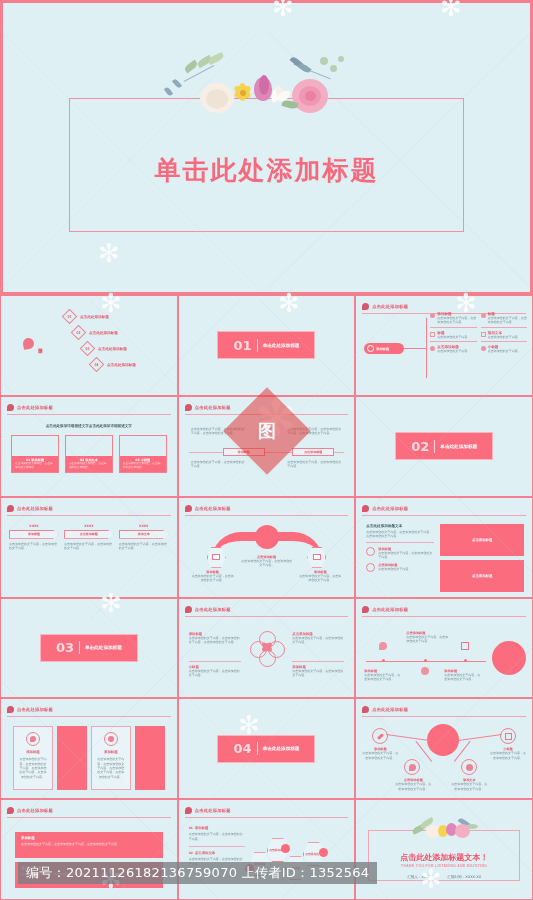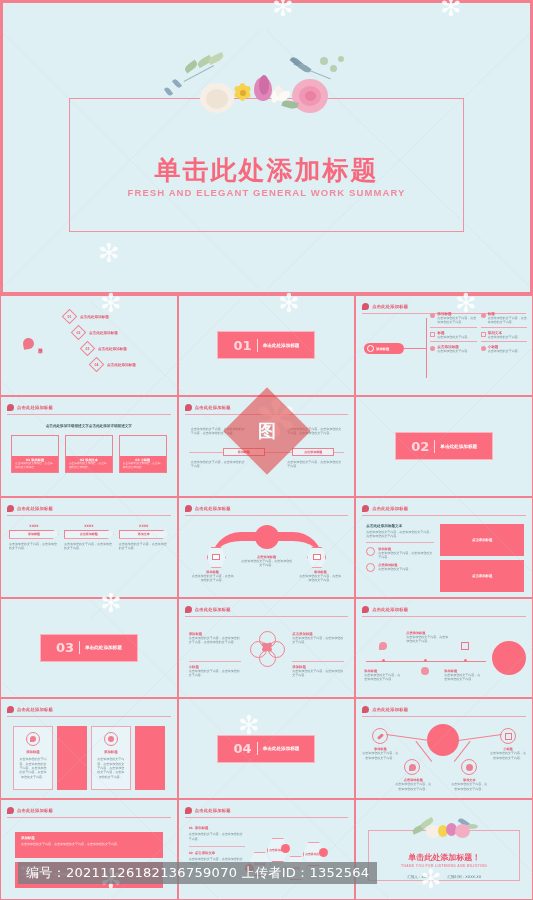--- a/index.html
+++ b/index.html
@@ -187,21 +187,20 @@
       <div class="pet" style="left:134px;top:30px;width:8px;height:16px;background:#f6f1ea;border-radius:50%;transform:rotate(-25deg);"></div>
       <div class="pet" style="left:138px;top:34px;width:8px;height:14px;background:#fdfaf6;border-radius:50%;transform:rotate(55deg);"></div>
 
       <div class="pet" style="left:150px;top:24px;width:36px;height:34px;background:#f3aec4;"></div>
       <div class="pet" style="left:157px;top:31px;width:22px;height:20px;background:#ef97b4;"></div>
       <div class="pet" style="left:163px;top:36px;width:11px;height:10px;background:#e9819f;"></div>
       <div class="leaf" style="left:140px;top:46px;width:16px;height:7px;background:#9fbd99;transform:rotate(15deg);"></div>
     </div>
 
     <div class="hero-title">单击此处添加标题</div>
-    <div class="hero-sub">FRESH AND ELEGANT GENERAL WORK  SUMMARY</div>
   </div>
 
   <div class="grid">
 
     <div class="slide">
       <div style="position:absolute;left:22px;top:42px;display:flex;align-items:center;gap:3px;">
         <div style="width:11px;height:11px;background:#ef7689;border-radius:50% 50% 50% 0;transform:rotate(-10deg);"></div>
         <div style="font-size:5px;color:#e8566c;font-weight:bold;writing-mode:vertical-rl;line-height:1.1;">目录</div>
       </div>
       <div style="position:absolute;left:63px;top:15px;display:flex;flex-direction:column;gap:5px;">
@@ -643,21 +642,21 @@
       <div style="position:absolute;left:50%;top:16px;transform:translateX(-50%);width:84px;height:24px;">
         <div style="position:absolute;left:10px;top:10px;width:14px;height:6px;background:#a9c6a0;border-radius:50% 0 50% 0;transform:rotate(-25deg);"></div>
         <div style="position:absolute;left:18px;top:4px;width:14px;height:6px;background:#bcd3ad;border-radius:50% 0 50% 0;transform:rotate(-30deg);"></div>
         <div style="position:absolute;left:56px;top:4px;width:12px;height:5px;background:#8fa9bd;border-radius:50% 0 50% 0;transform:rotate(35deg);"></div>
         <div style="position:absolute;left:64px;top:8px;width:12px;height:5px;background:#b9cfb4;border-radius:50%;"></div>
         <div style="position:absolute;left:24px;top:9px;width:14px;height:13px;background:#f7efe6;border-radius:50%;"></div>
         <div style="position:absolute;left:36px;top:9px;width:10px;height:12px;background:#f7d24f;border-radius:50%;"></div>
         <div style="position:absolute;left:44px;top:7px;width:11px;height:13px;background:#df87b8;border-radius:50%;"></div>
         <div style="position:absolute;left:53px;top:8px;width:15px;height:14px;background:#f3aec4;border-radius:50%;"></div>
       </div>
-      <div class="ty-title">单击此处添加标题！</div>
+      <div class="ty-title">点击此处添加标题文本！</div>
       <div class="ty-sub">THANK YOU FOR LISTENING AND ENJOYING</div>
       <div class="ty-meta">
         <span>汇报人：XXX</span>
         <span class="gap"></span>
         <span>汇报时间：XXXX.XX</span>
       </div>
     </div>
 
   </div>
 

